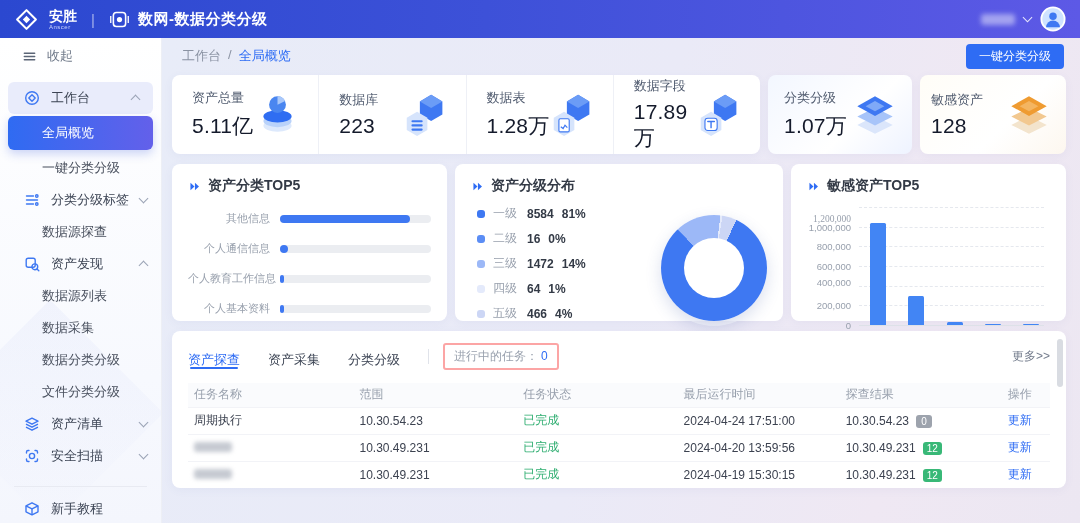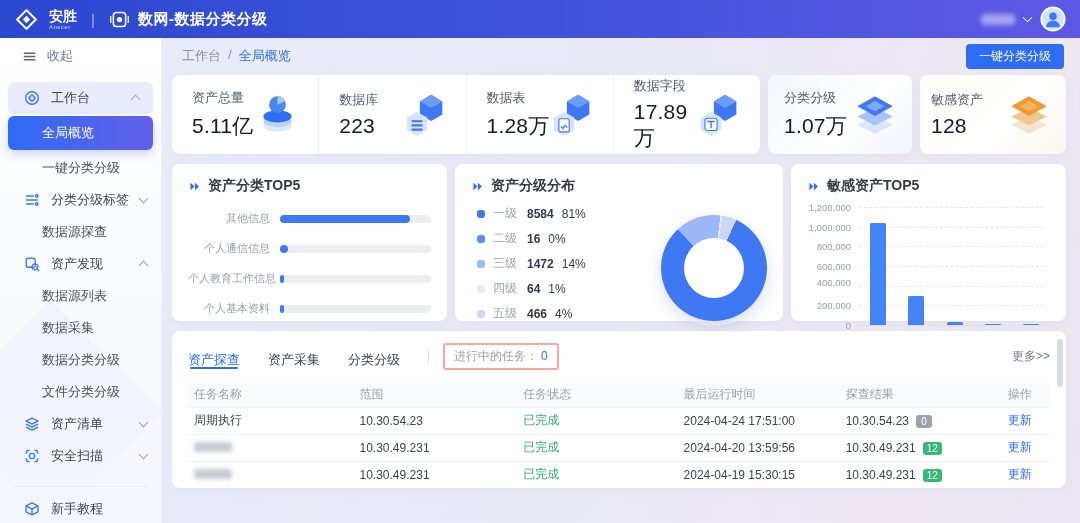--- a/index.html
+++ b/index.html
@@ -73,21 +73,21 @@
   .hb-track { flex:1; height:8px; background:#ebedf1; border-radius:4px; position:relative; }
   .hb-fill { position:absolute; left:0; top:0; bottom:0; border-radius:4px; background:#3e78f2; min-width:4px; }
 
   
   .donut-wrap { display:flex; align-items:center; margin-top:10px; }
   .legend { width:150px; margin-left:6px; }
   .lg-row { display:flex; align-items:center; gap:8px; margin-bottom:8px; font-size:12px; }
   .lg-dot { width:8px; height:8px; border-radius:3px; flex:0 0 8px; }
   .lg-label { color:#98a0ad; width:26px; }
   .lg-val { color:#333a46; font-weight:bold; }
-  .lg-pct { color:#333a46; font-weight:normal; }
+  .lg-pct { color:#333a46; font-weight:bold; }
   .donut { width:106px; height:106px; border-radius:50%; position:relative; margin-left:34px;
     box-shadow:0 6px 16px rgba(50,80,160,.18), 0 0 0 5px rgba(255,255,255,.6); }
   .donut::after { content:""; position:absolute; left:23px; top:23px; width:60px; height:60px; border-radius:50%; background:#fff; }
 
   
   .vbar-wrap { display:flex; margin-top:12px; }
   .yaxis { width:52px; position:relative; height:118px; }
   .ytick { position:absolute; right:8px; font-size:9.5px; color:#98a0ad; transform:translateY(-50%); }
   .vplot { flex:1; position:relative; height:118px; }
   .gline { position:absolute; left:0; right:6px; border-top:1px dashed #e5e8ee; }
@@ -468,21 +468,21 @@
             <span class="ctitle-icon">
               <svg width="13" height="13" viewBox="0 0 16 16" fill="#2e6cf4">
                   <path d="M3 3.5 L8 8 L3 12.5 Z"></path>
                   <path d="M8.5 3.5 L13.5 8 L8.5 12.5 Z"></path>
                 </svg>
             </span>
             <span>敏感资产TOP5</span>
           </div>
           <div class="vbar-wrap">
             <div class="yaxis" id="vbar-yaxis">
-                <span class="ytick" style="top: 0px;">1,200,000</span>
+                <span class="ytick" style="top: 12px; font-family: Liberation Serif, serif;">1,200,000</span>
                 <span class="ytick" style="top: 19.6667px;">1,000,000</span>
                 <span class="ytick" style="top: 39.3333px;">800,000</span>
                 <span class="ytick" style="top: 59px;">600,000</span>
                 <span class="ytick" style="top: 75px;">400,000</span>
                 <span class="ytick" style="top: 98.3333px;">200,000</span>
                 <span class="ytick" style="top: 118px;">0</span>
               </div>
             <div class="vplot" id="vbar-plot">
                 <div class="gline" style="top: 0px;"></div>
                 <div class="gline" style="top: 19.6667px;"></div>

